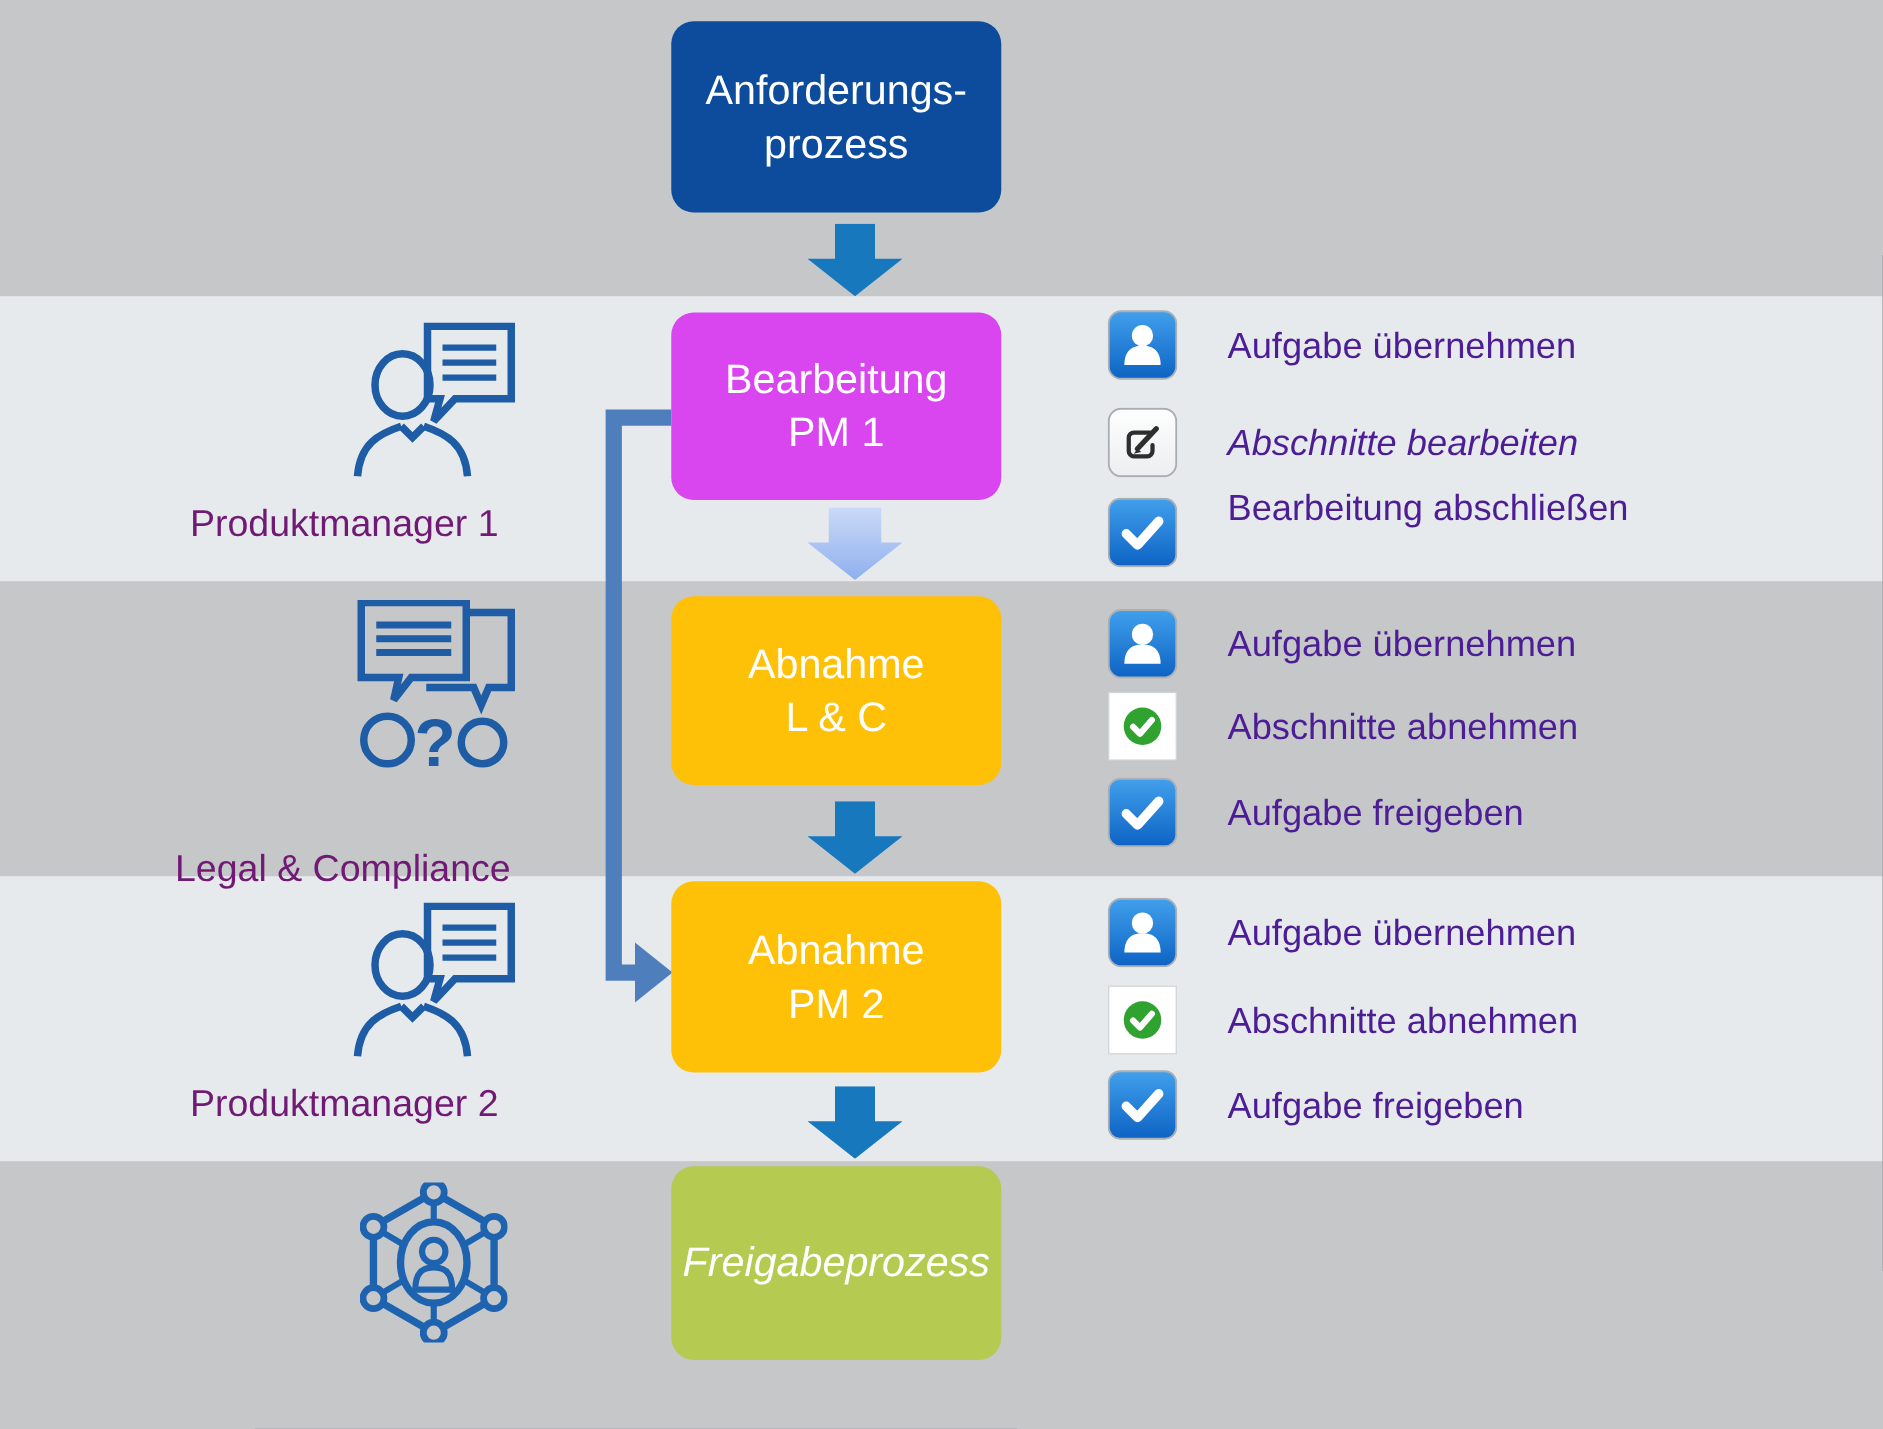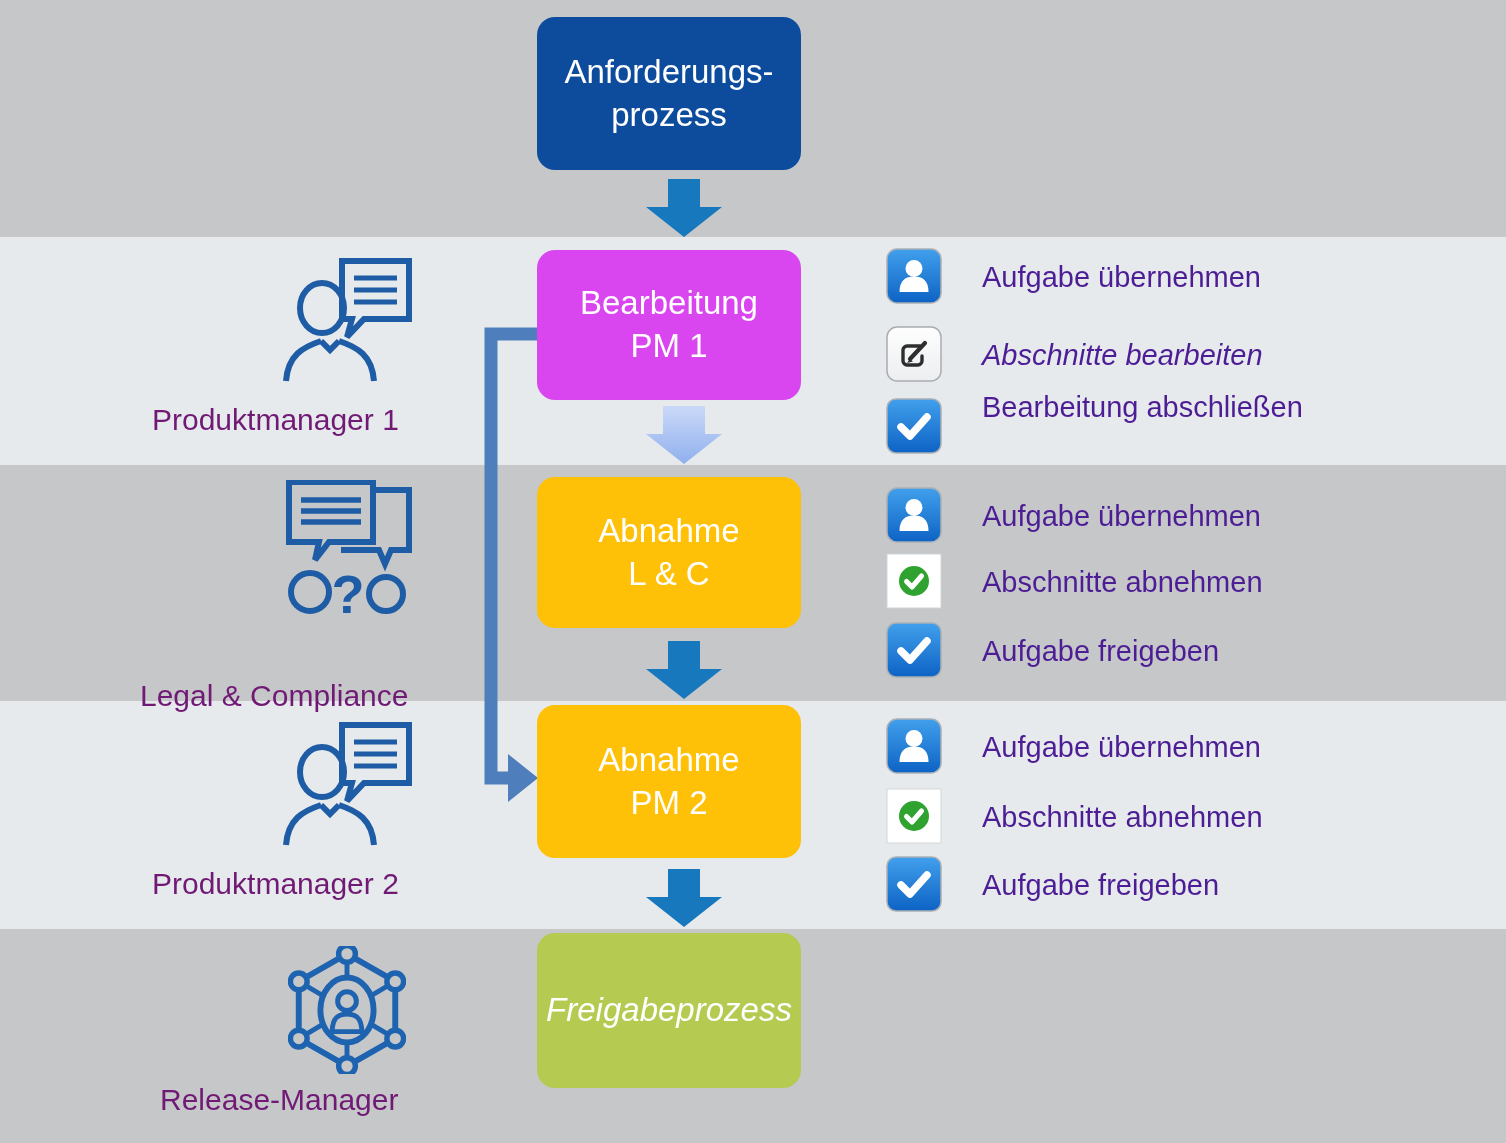--- a/index.html
+++ b/index.html
@@ -171,21 +171,20 @@
         <circle cx="59" cy="122" r="8.5"></circle>
           <circle cx="10" cy="94" r="8.5"></circle>
           <circle cx="10" cy="36" r="8.5"></circle>
       </g>
     </g>
   </svg>
 
   <div class="actor-label" id="label-pm1">Produktmanager 1</div>
   <div class="actor-label" id="label-lc">Legal &amp; Compliance</div>
   <div class="actor-label" id="label-pm2">Produktmanager 2</div>
-  <div class="actor-label" id="label-rm">Release-Manager</div>
 
   <svg class="icon-btn" id="btn-r1-a" viewBox="0 0 56 56">
     <rect x="1" y="1" width="54" height="54" rx="10" fill="url(#gradBlueBtn)" stroke="#AAB0B5" stroke-width="1.5"></rect>
     <circle cx="28" cy="20.5" r="8.5" fill="#fff"></circle>
     <path d="M13.5,44 C13.5,32.5 19.5,28.5 28,28.5 C36.5,28.5 42.5,32.5 42.5,44 Z" fill="#fff"></path>
   </svg>
   <svg class="icon-btn" id="btn-r1-b" viewBox="0 0 56 56">
     <rect x="1" y="1" width="54" height="54" rx="10" fill="url(#gradWhiteBtn)" stroke="#A9ACB0" stroke-width="1.5"></rect>
     <path d="M34,20 H21 C19,20 17,22 17,24 V35 C17,37 19,39 21,39 H32 C34,39 36,37 36,35 V30" fill="none" stroke="#2E2E2E" stroke-width="3.4" stroke-linecap="round"></path>
     <line x1="24" y1="33" x2="39" y2="17" stroke="#2E2E2E" stroke-width="4.2" stroke-linecap="round"></line>

